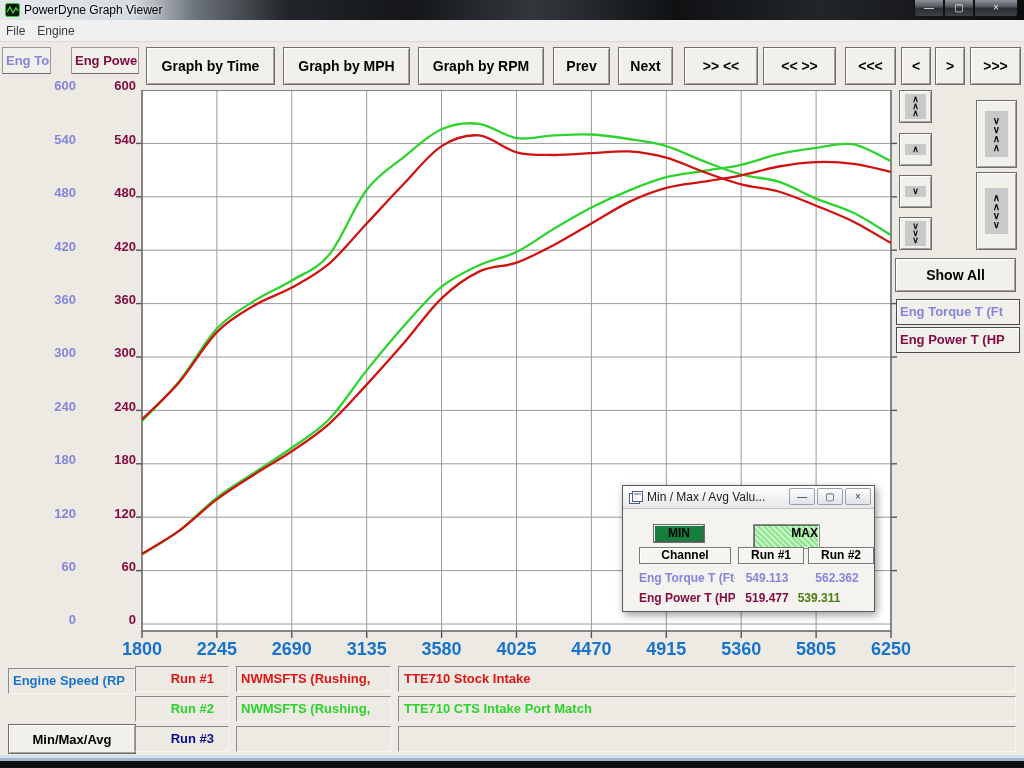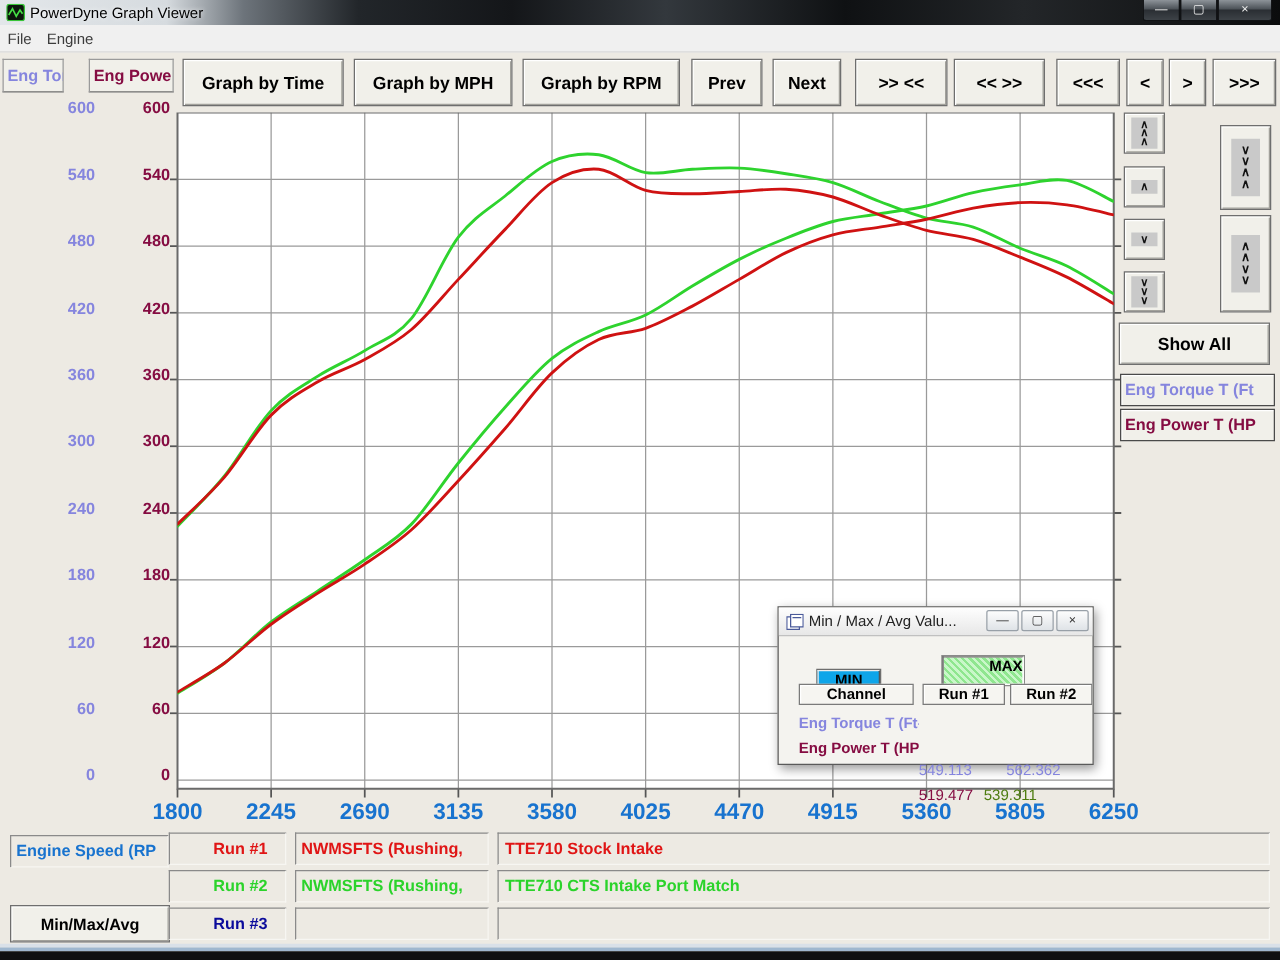--- a/index.html
+++ b/index.html
@@ -61,34 +61,34 @@
   
   #minmax-window{position:absolute;left:622px;top:485px;width:253px;height:127px;
     background:#f4f3ef;border:1px solid #5a5a5a;box-shadow:2px 3px 8px rgba(0,0,0,.4);}
   #mmw-titlebar{position:absolute;left:0;top:0;width:100%;height:23px;
     background:linear-gradient(180deg,#fefefe,#e7e7e7);border-bottom:1px solid #c0c0c0;}
   #mmw-title{position:absolute;left:24px;top:0;font-size:12px;color:#222;line-height:23px;white-space:nowrap;}
   #mmw-controls{position:absolute;right:3px;top:2px;display:flex;gap:2px;}
   .mmw-btn{width:26px;height:17px;border:1px solid #98a0a8;border-radius:2px;
     background:linear-gradient(180deg,#fdfdfd,#dfe3e7);font-size:10px;line-height:15px;
     text-align:center;color:#333;}
-  #mmw-min{position:absolute;left:31px;top:50px;width:50px;height:17px;background:#0ea5e9;
+  #mmw-min{position:absolute;left:31px;top:39px;width:50px;height:17px;background:#15803d;
     border:1px solid;border-color:#ececec #565656 #565656 #ececec;box-shadow:0 0 0 1px #6e6e6e;
     font-weight:bold;font-size:12px;text-align:center;line-height:15px;color:#000;}
   #mmw-max{position:absolute;left:131px;top:39px;width:65px;height:23px;
     background:repeating-linear-gradient(45deg,#8fe68f 0 2px,#c9f7c9 2px 4px);
     border:1px solid;border-color:#6e6e6e #ffffff #ffffff #6e6e6e;box-shadow:0 0 0 1px #8a8a8a;
     font-weight:bold;font-size:12px;text-align:right;line-height:15px;color:#000;}
   .mmw-header{position:absolute;top:61px;height:17px;background:#f6f5f1;border:1px solid #7a7a7a;
     box-shadow:inset 1px 1px 0 #fff;font-weight:bold;font-size:12px;text-align:center;
     line-height:15px;color:#000;white-space:nowrap;overflow:hidden;}
   .mmw-chan{position:absolute;left:16px;width:96px;height:16px;font-weight:bold;font-size:12px;
     line-height:16px;white-space:nowrap;overflow:hidden;}
-  .mmw-val{position:absolute;width:68px;height:16px;font-weight:normal;font-size:12px;
-    line-height:16px;text-align:left;padding-right:4px;white-space:nowrap;margin-top:38px;}
+  .mmw-val{position:absolute;width:68px;height:16px;font-weight:bold;font-size:12px;
+    line-height:16px;text-align:center;padding-right:4px;white-space:nowrap;}
 
   
   .strip{position:absolute;left:0;width:1024px;}
 </style>
 </head>
 <body>
 
 <div id="window">
 
   <div id="titlebar">

